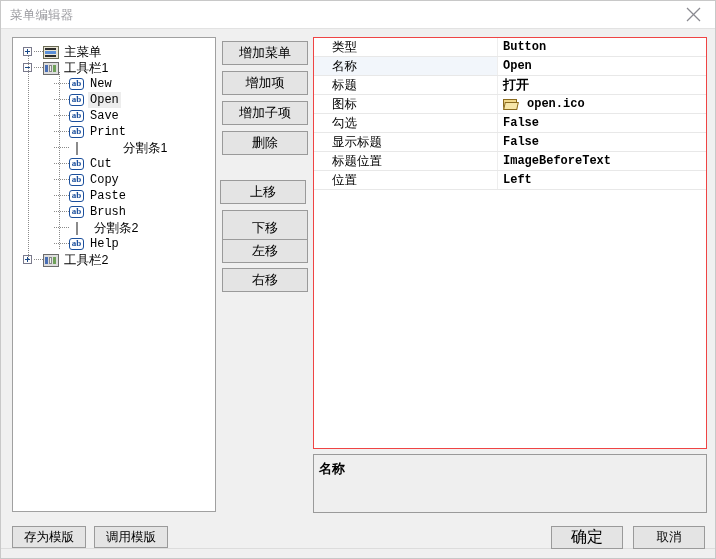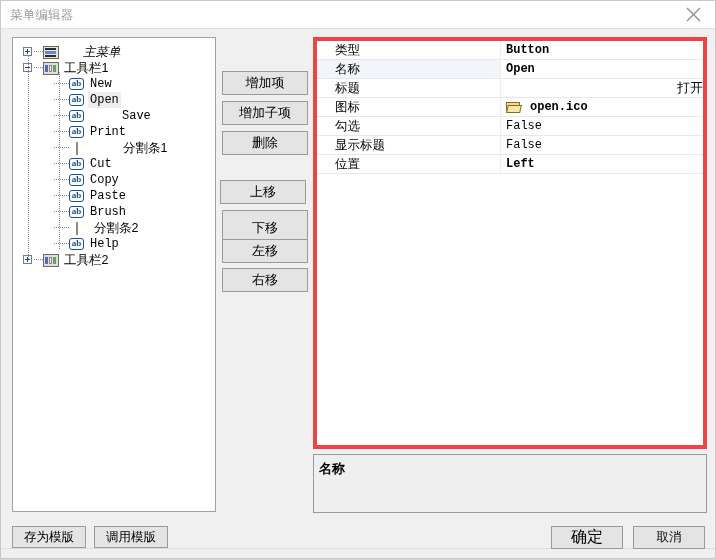--- a/index.html
+++ b/index.html
@@ -179,21 +179,21 @@
     cursor: pointer;
     user-select: none;
   }
 
   
   #prop-panel {
     position: absolute;
     left: 312px; top: 36px;
     width: 394px; height: 412px;
     background: #ffffff;
-    border: 4px solid #ef4444;
+    border: 1px solid #ef4444;
     box-sizing: border-box;
     overflow: hidden;
   }
   .prop-row {
     position: relative;
     height: 18px;
     border-bottom: 1px solid #e8e8e8;
     display: flex;
   }
   .prop-name {
@@ -216,25 +216,24 @@
     font-weight: bold;
     line-height: 18px;
     white-space: nowrap;
     overflow: hidden;
     display: flex;
     align-items: center;
   }
   .prop-value.cjk {
     font-family: "Liberation Sans", sans-serif;
     font-size: 13px;
-    font-weight: normal;
-    justify-content: flex-end;
+    font-weight: bold;
   }
   .prop-value.plain {
-    font-weight: normal;
+    font-weight: bold;
   }
   .folder-ico {
     position: relative;
     display: inline-block;
     width: 16px; height: 13px;
     margin-right: 8px;
     flex: none;
   }
   .folder-ico .back {
     position: absolute; left: 0; top: 1px;
@@ -298,47 +297,48 @@
       </svg>
     </div>
   </div>
 
   <div id="tree-panel">
     <div id="tree-inner" style="position:absolute;left:0;top:6px;width:100%;">
         <div class="tree-node"><span class="expander plus" style="left: 10px;"></span><span class="dotline-h" style="left: 21px; width: 9px;"></span><span class="ico ico-menu" style="left: 30px;">
             <i class="b1"></i>
             <i class="b2"></i>
             <i class="b3"></i>
-          </span><span class="tnode-label cjk" style="margin-left: 68px; font-style: italic;">主菜单</span></div>
+          </span><span class="tnode-label cjk" style="margin-left: 49px;">主菜单</span></div>
         <div class="tree-node"><span class="expander" style="left: 10px;"></span><span class="dotline-h" style="left: 21px; width: 9px;"></span><span class="ico ico-toolbar" style="left: 30px;">
             <i class="c1"></i>
             <i class="c2"></i>
             <i class="c3"></i>
           </span><span class="tnode-label cjk" style="margin-left: 49px;">工具栏1</span></div>
         <div class="tree-node"><span class="dotline-h" style="left: 41px; width: 15px;"></span><span class="ico ico-ab" style="left: 56px;">ab</span><span class="tnode-label" style="margin-left: 75px;">New</span></div>
         <div class="tree-node"><span class="dotline-h" style="left: 41px; width: 15px;"></span><span class="ico ico-ab" style="left: 56px;">ab</span><span class="tnode-label sel" style="margin-left: 75px;">Open</span></div>
-        <div class="tree-node"><span class="dotline-h" style="left: 41px; width: 15px;"></span><span class="ico ico-ab" style="left: 56px;">ab</span><span class="tnode-label" style="margin-left: 107px; font-family: Liberation Mono, monospace;">Save</span></div>
+        <div class="tree-node"><span class="dotline-h" style="left: 41px; width: 15px;"></span><span class="ico ico-ab" style="left: 56px;">ab</span><span class="tnode-label" style="margin-left: 75px; font-family: Liberation Mono, monospace;">Save</span></div>
         <div class="tree-node"><span class="dotline-h" style="left: 41px; width: 15px;"></span><span class="ico ico-ab" style="left: 56px;">ab</span><span class="tnode-label" style="margin-left: 75px;">Print</span></div>
         <div class="tree-node"><span class="dotline-h" style="left: 41px; width: 15px;"></span><span class="ico ico-sep" style="left: 63px;"></span><span class="tnode-label cjk" style="margin-left: 108px;">分割条1</span></div>
         <div class="tree-node"><span class="dotline-h" style="left: 41px; width: 15px;"></span><span class="ico ico-ab" style="left: 56px;">ab</span><span class="tnode-label" style="margin-left: 75px;">Cut</span></div>
         <div class="tree-node"><span class="dotline-h" style="left: 41px; width: 15px;"></span><span class="ico ico-ab" style="left: 56px;">ab</span><span class="tnode-label" style="margin-left: 75px;">Copy</span></div>
         <div class="tree-node"><span class="dotline-h" style="left: 41px; width: 15px;"></span><span class="ico ico-ab" style="left: 56px;">ab</span><span class="tnode-label" style="margin-left: 75px;">Paste</span></div>
         <div class="tree-node"><span class="dotline-h" style="left: 41px; width: 15px;"></span><span class="ico ico-ab" style="left: 56px;">ab</span><span class="tnode-label" style="margin-left: 75px;">Brush</span></div>
         <div class="tree-node"><span class="dotline-h" style="left: 41px; width: 15px;"></span><span class="ico ico-sep" style="left: 63px;"></span><span class="tnode-label cjk" style="margin-left: 79px;">分割条2</span></div>
         <div class="tree-node"><span class="dotline-h" style="left: 41px; width: 15px;"></span><span class="ico ico-ab" style="left: 56px;">ab</span><span class="tnode-label" style="margin-left: 75px;">Help</span></div>
         <div class="tree-node"><span class="expander plus" style="left: 10px;"></span><span class="dotline-h" style="left: 21px; width: 9px;"></span><span class="ico ico-toolbar" style="left: 30px;">
             <i class="c1"></i>
             <i class="c2"></i>
             <i class="c3"></i>
           </span><span class="tnode-label cjk" style="margin-left: 49px;">工具栏2</span></div>
         <span class="dotline-v" style="left: 15px; top: 12px; height: 204px;"></span>
         <span class="dotline-v" style="left: 46px; top: 28px; height: 178px;"></span>
       </div>
   </div>
 
+  <div class="btn" style="left:221px;top:40px;width:86px;height:24px;">增加菜单</div>
   <div class="btn" style="left:221px;top:70px;width:86px;height:24px;">增加项</div>
   <div class="btn" style="left:221px;top:100px;width:86px;height:24px;">增加子项</div>
   <div class="btn" style="left:221px;top:130px;width:86px;height:24px;">删除</div>
 
   <div class="btn" style="left:219px;top:179px;width:86px;height:24px;">上移</div>
   <div class="btn" style="left:221px;top:209px;width:86px;height:36px;">下移</div>
   <div class="btn" style="left:221px;top:267px;width:86px;height:24px;">右移</div>
   <div class="btn" style="left:221px;top:238px;width:86px;height:24px;">左移</div>
 
   <div id="prop-panel">
@@ -376,20 +376,26 @@
           <span>False</span>
         </div>
       </div>
       <div class="prop-row">
         <div class="prop-name">显示标题</div>
         <div class="prop-value plain">
           <span>False</span>
         </div>
       </div>
       <div class="prop-row">
+        <div class="prop-name">标题位置</div>
+        <div class="prop-value">
+          <span>ImageBeforeText</span>
+        </div>
+      </div>
+      <div class="prop-row">
         <div class="prop-name">位置</div>
         <div class="prop-value">
           <span>Left</span>
         </div>
       </div>
     </div>
 
   <div id="desc-panel">
     <div id="desc-title">名称</div>
     <div id="desc-body"></div>

